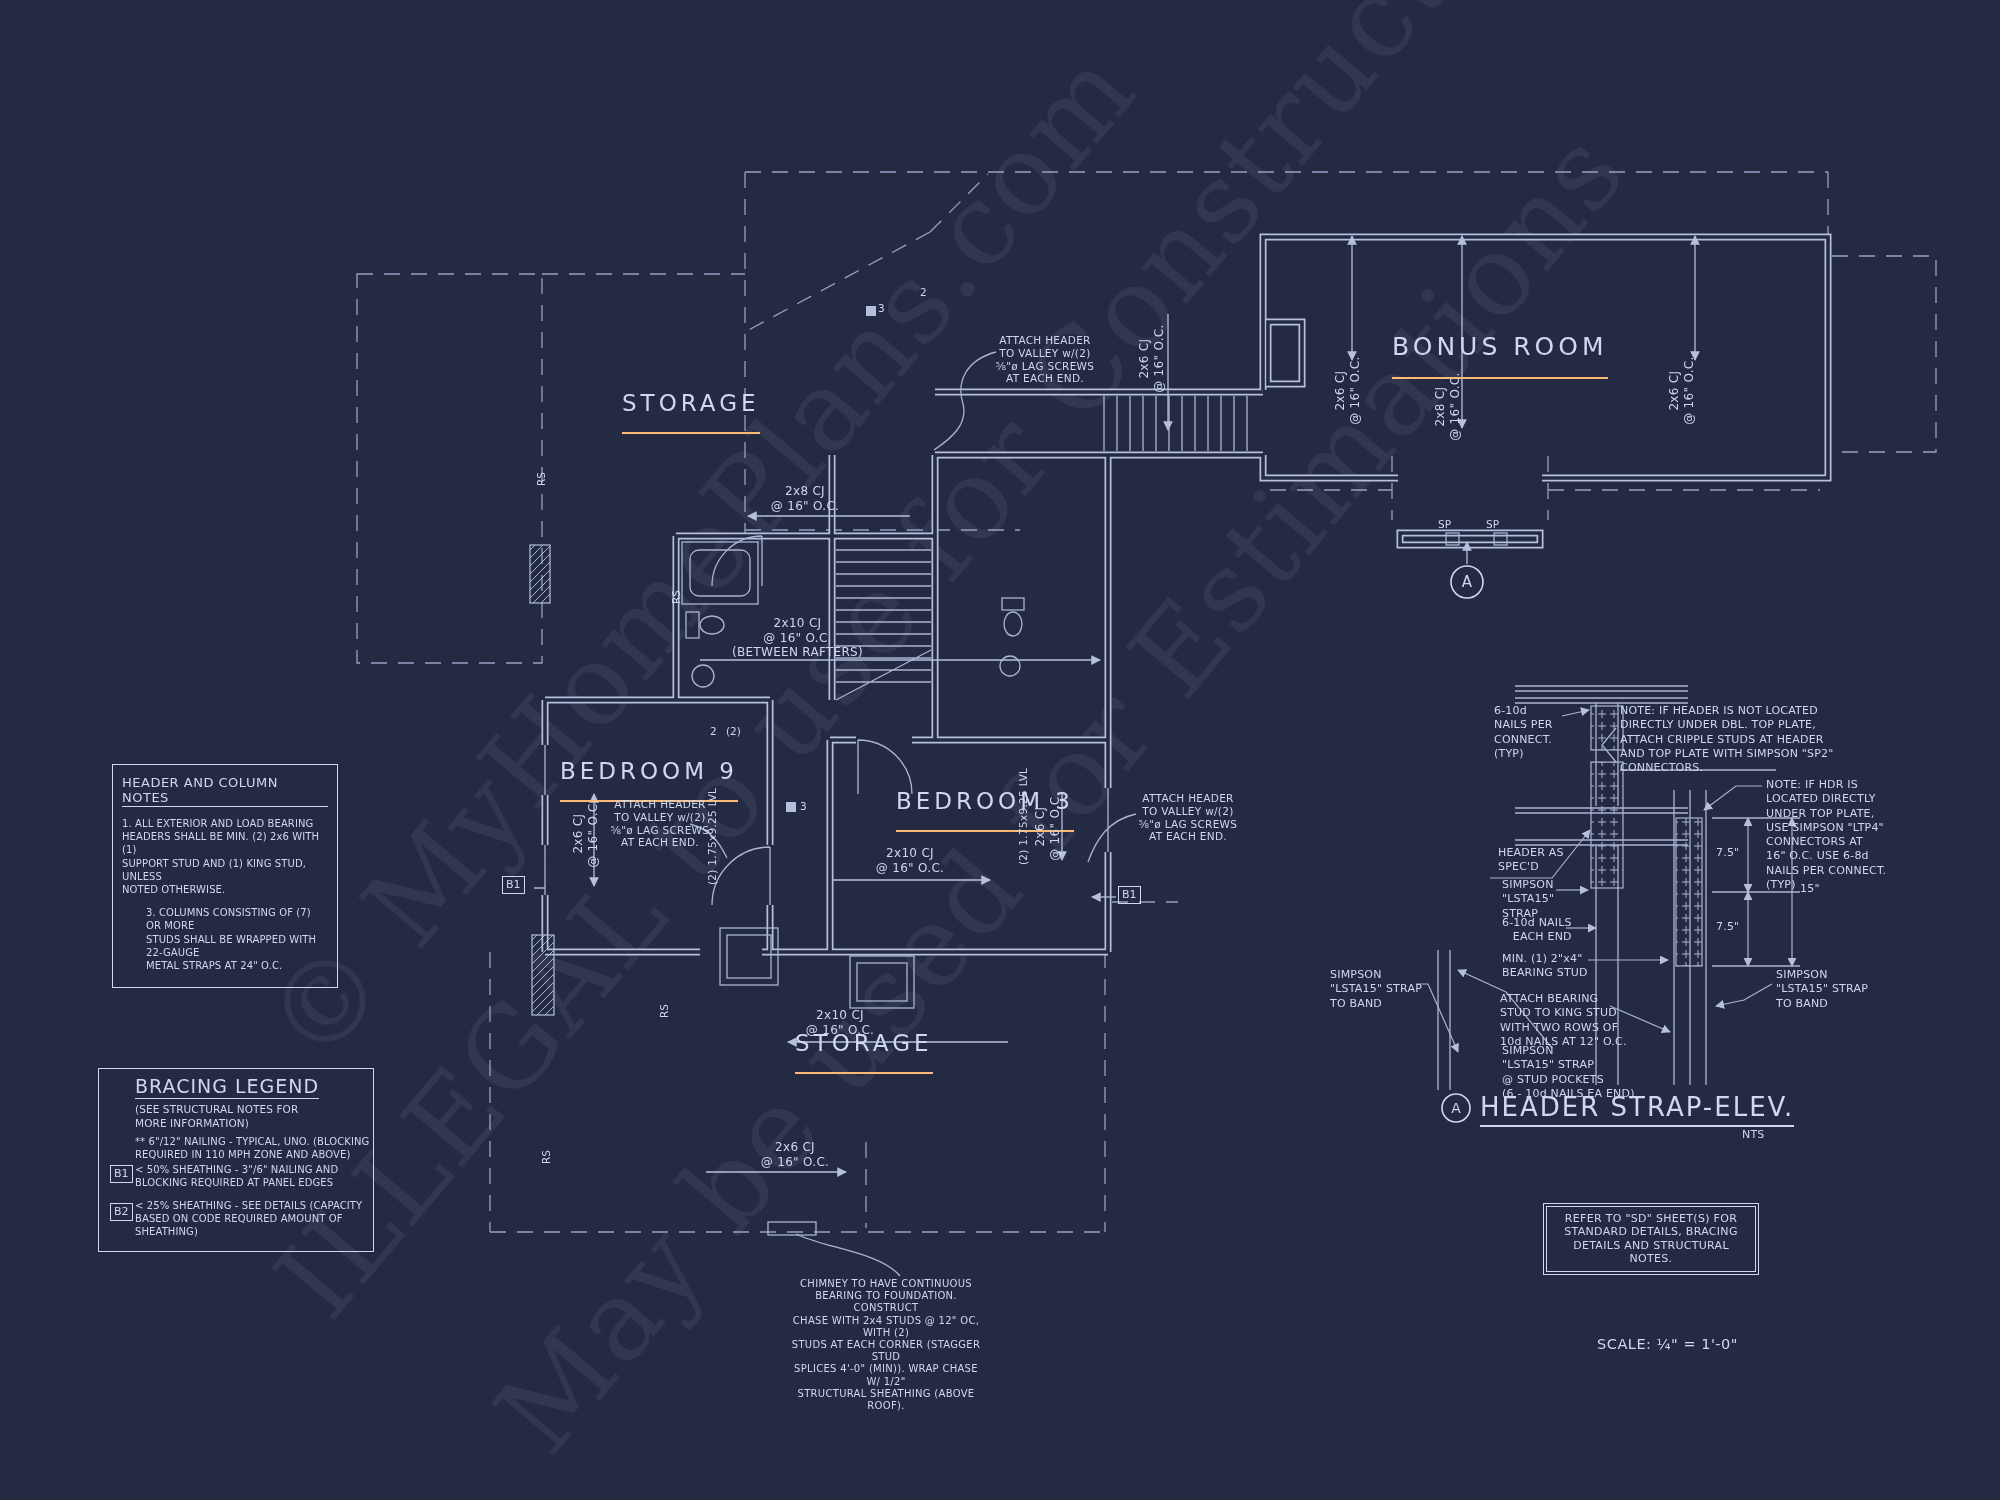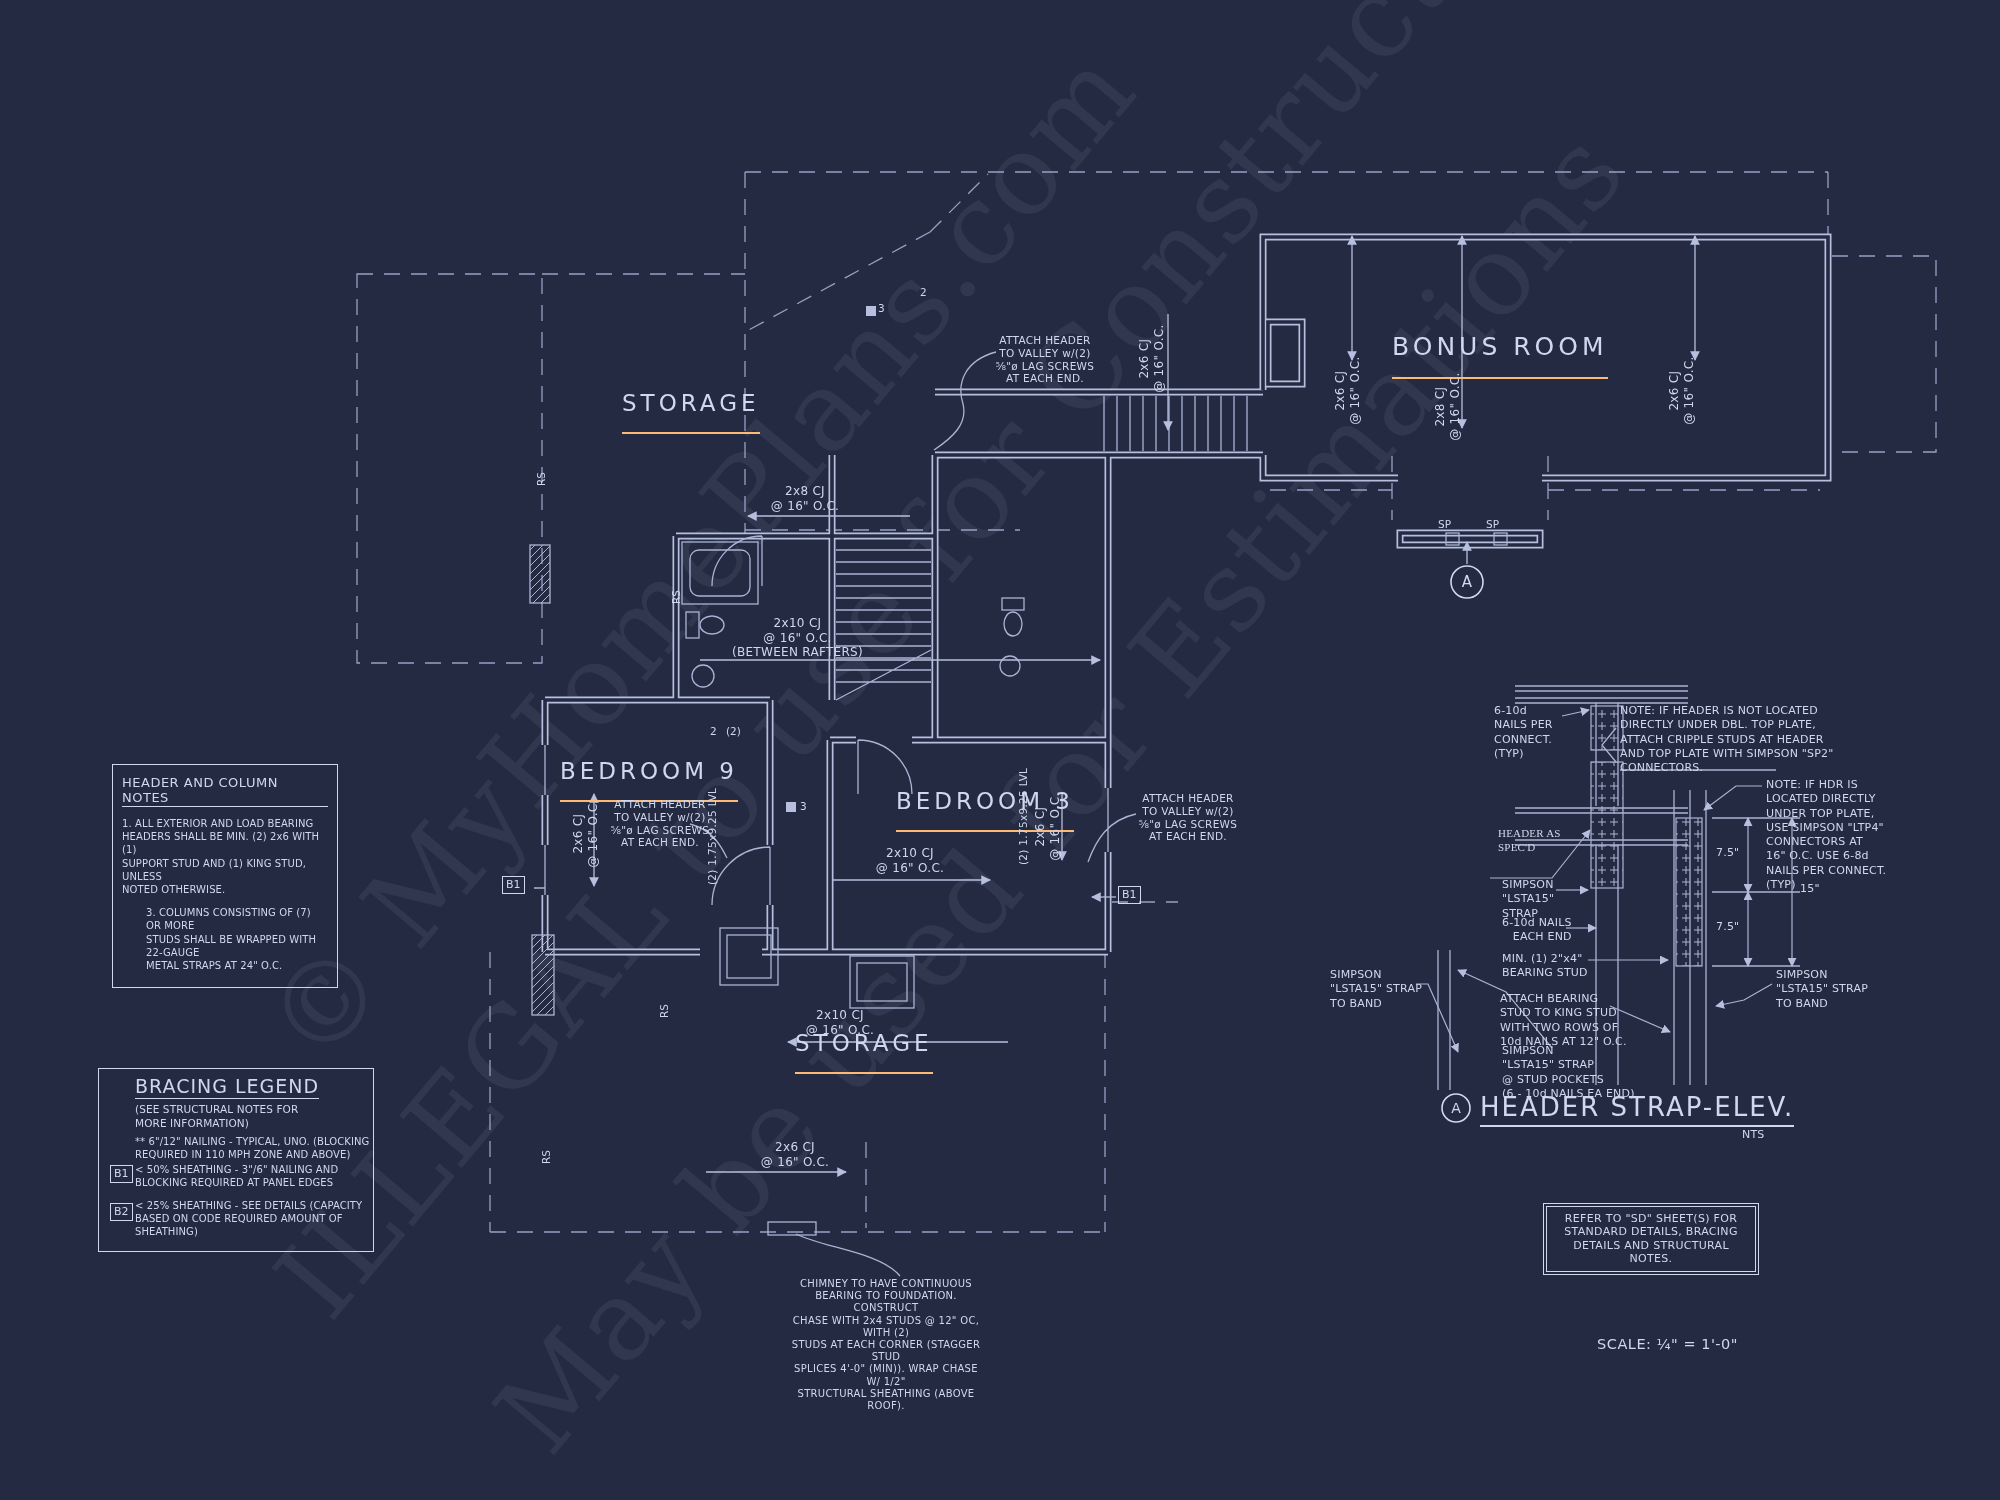--- a/index.html
+++ b/index.html
@@ -284,21 +284,21 @@
 AND TOP PLATE WITH SIMPSON "SP2"
 CONNECTORS.</div>
   <div class="abs det" style="left:1766px;top:778px;">NOTE: IF HDR IS
 LOCATED DIRECTLY
 UNDER TOP PLATE,
 USE SIMPSON "LTP4"
 CONNECTORS AT
 16" O.C.  USE 6-8d
 NAILS PER CONNECT.
 (TYP)</div>
-  <div class="abs det" style="left:1498px;top:826px;font-family:Liberation Serif, serif;">HEADER AS
+  <div class="abs det" style="left:1498px;top:846px;">HEADER AS
 SPEC'D</div>
   <div class="abs det" style="left:1502px;top:878px;">SIMPSON
 "LSTA15"
 STRAP</div>
   <div class="abs det" style="left:1502px;top:916px;text-align:right;">6-10d NAILS
 EACH END</div>
   <div class="abs det" style="left:1502px;top:952px;">MIN. (1) 2"x4"
 BEARING STUD</div>
   <div class="abs det" style="left:1330px;top:968px;">SIMPSON
 "LSTA15" STRAP

